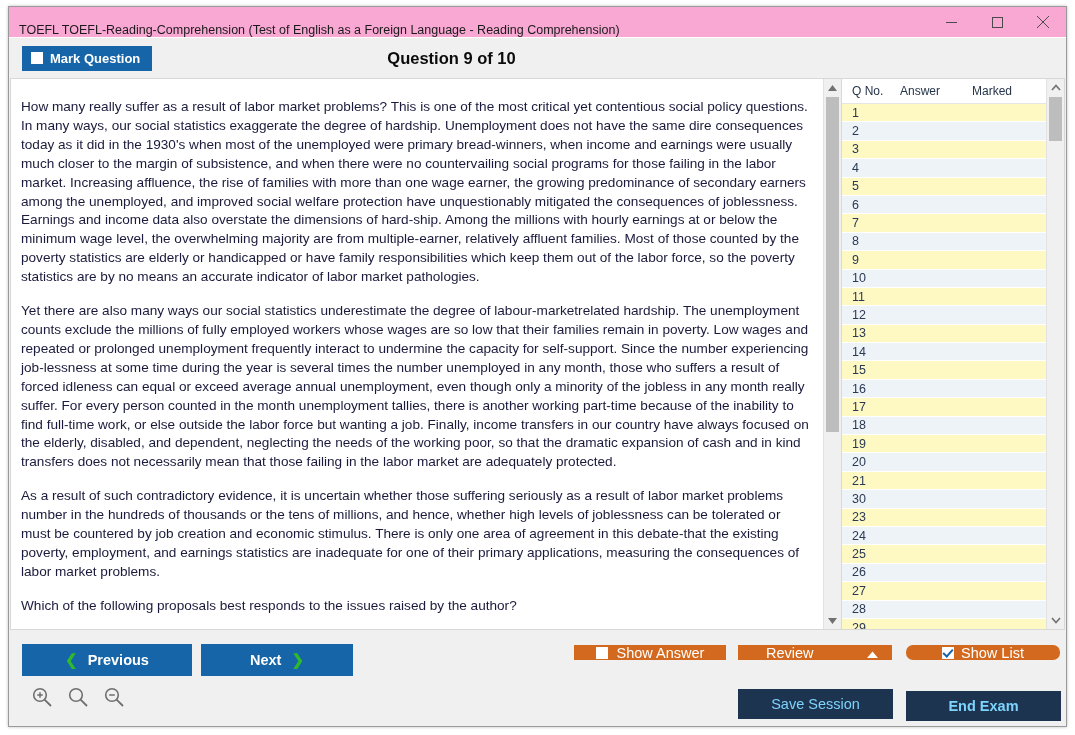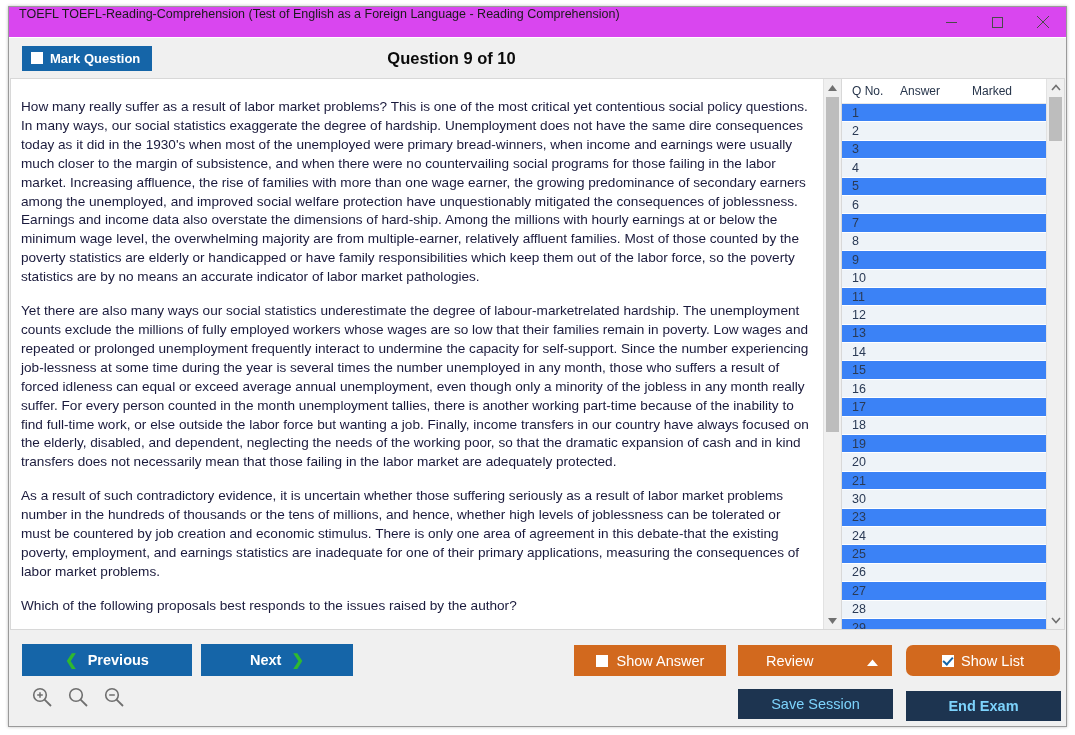--- a/index.html
+++ b/index.html
@@ -21,23 +21,23 @@
     border: 1px solid #9a9a9a;
     box-sizing: border-box;
     box-shadow: 0 0 3px rgba(0,0,0,.25);
     display: flex;
     flex-direction: column;
   }
 
   
   #title-bar {
     height: 30px;
-    background: #d946ef;
-    display: flex;
-    align-items: flex-start;
+    background: #f9a8d4;
+    display: flex;
+    align-items: flex-end;
     flex: none;
     border-bottom: 1px solid #ffffff;
   }
   #window-title {
     font-size: 12.5px;
     color: #1a1a1a;
     padding-left: 10px;
     white-space: nowrap;
     overflow: hidden;
   }
@@ -180,21 +180,21 @@
   .vscroll .thumb {
     position: absolute;
     left: 2px; right: 2px;
     background: #bdbdbd;
   }
 
   
   #list-pane {
     width: 222px;
     flex: none;
-    background: #3b82f6;
+    background: #fef9c3;
     border: 1px solid #d8d8d8;
     margin-right: 1px;
     position: relative;
     overflow: hidden;
   }
   #list-header {
     display: flex;
     height: 24px;
     align-items: center;
     background: #ffffff;
@@ -245,21 +245,21 @@
     background: #1565a8;
     color: #ffffff;
     font-size: 14.5px;
     font-weight: bold;
     height: 32px;
   }
   .btn-orange {
     background: #d2691e;
     color: #ffffff;
     font-size: 14.5px;
-    height: 31px;
+    height: 15px;
   }
   .btn-navy {
     background: #1d3450;
     color: #7dd3fc;
     font-size: 14.5px;
     height: 30px;
   }
   .chev {
     display: inline-block;
     color: #2fb92f;

